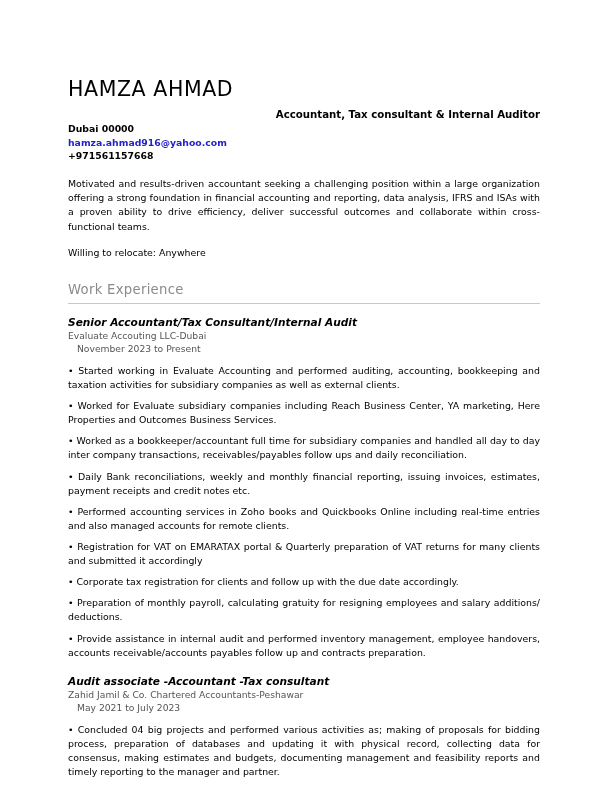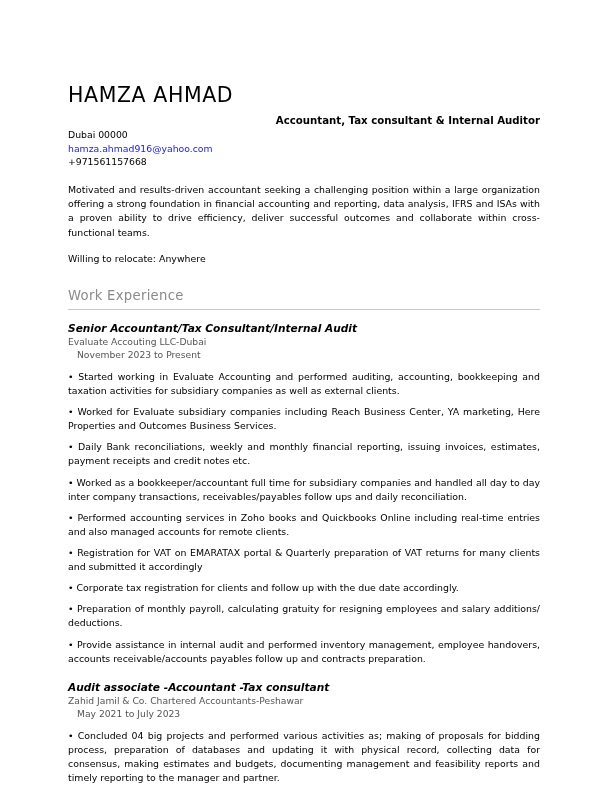--- a/index.html
+++ b/index.html
@@ -19,21 +19,21 @@
     position: absolute;
     left: 0;
     top: 0;
     width: 612px;
     height: 792px;
     background: #ffffff;
   }
   .content {
     position: absolute;
     left: 68px;
-    top: 84px;
+    top: 78px;
     width: 472px;
   }
 
   
   .name {
     font-size: 20.5px;
     font-weight: normal;
     letter-spacing: 0.6px;
     color: #000;
     line-height: 1.15;
@@ -43,21 +43,21 @@
   .headline {
     font-size: 10.2px;
     font-weight: bold;
     color: #000;
     line-height: 1.35;
     margin: 0 0 1px 0;
     text-align: right;
   }
   .contact-line {
     font-size: 9.3px;
-    font-weight: normal;
+    font-weight: bold;
     color: #000;
     line-height: 1.45;
     margin: 0;
   }
   .contact-line.email {
     color: #2222cc;
     text-decoration: none;
     cursor: pointer;
   }
 
@@ -149,22 +149,22 @@
     <div class="section">
       <div class="section-title">Work Experience</div>
       <hr class="section-rule">
 
       <div class="job">
         <div class="job-title">Senior Accountant/Tax Consultant/Internal Audit</div>
         <div class="job-company">Evaluate Accouting LLC-Dubai</div>
         <div class="job-dates">November 2023 to Present</div>
         <p class="bullet">• Started working in Evaluate Accounting and performed auditing, accounting, bookkeeping and taxation activities for subsidiary companies as well as external clients.</p>
         <p class="bullet">• Worked for Evaluate subsidiary companies including Reach Business Center, YA marketing, Here Properties and Outcomes Business Services.</p>
+        <p class="bullet">• Worked as a bookkeeper/accountant full time for subsidiary companies and handled all day to day inter company transactions, receivables/payables follow ups and daily reconciliation.</p>
         <p class="bullet">• Daily Bank reconciliations, weekly and monthly financial reporting, issuing invoices, estimates, payment receipts and credit notes etc.</p>
-        <p class="bullet">• Worked as a bookkeeper/accountant full time for subsidiary companies and handled all day to day inter company transactions, receivables/payables follow ups and daily reconciliation.</p>
         <p class="bullet">• Performed accounting services in Zoho books and Quickbooks Online including real-time entries and also managed accounts for remote clients.</p>
         <p class="bullet">• Registration for VAT on EMARATAX portal &amp; Quarterly preparation of VAT returns for many clients and submitted it accordingly</p>
         <p class="bullet">• Corporate tax registration for clients and follow up with the due date accordingly.</p>
         <p class="bullet">• Preparation of monthly payroll, calculating gratuity for resigning employees and salary additions/ deductions.</p>
         <p class="bullet">• Provide assistance in internal audit and performed inventory management, employee handovers, accounts receivable/accounts payables follow up and contracts preparation.</p>
       </div>
 
       <div class="job">
         <div class="job-title">Audit associate -Accountant -Tax consultant</div>
         <div class="job-company">Zahid Jamil &amp; Co. Chartered Accountants-Peshawar</div>

